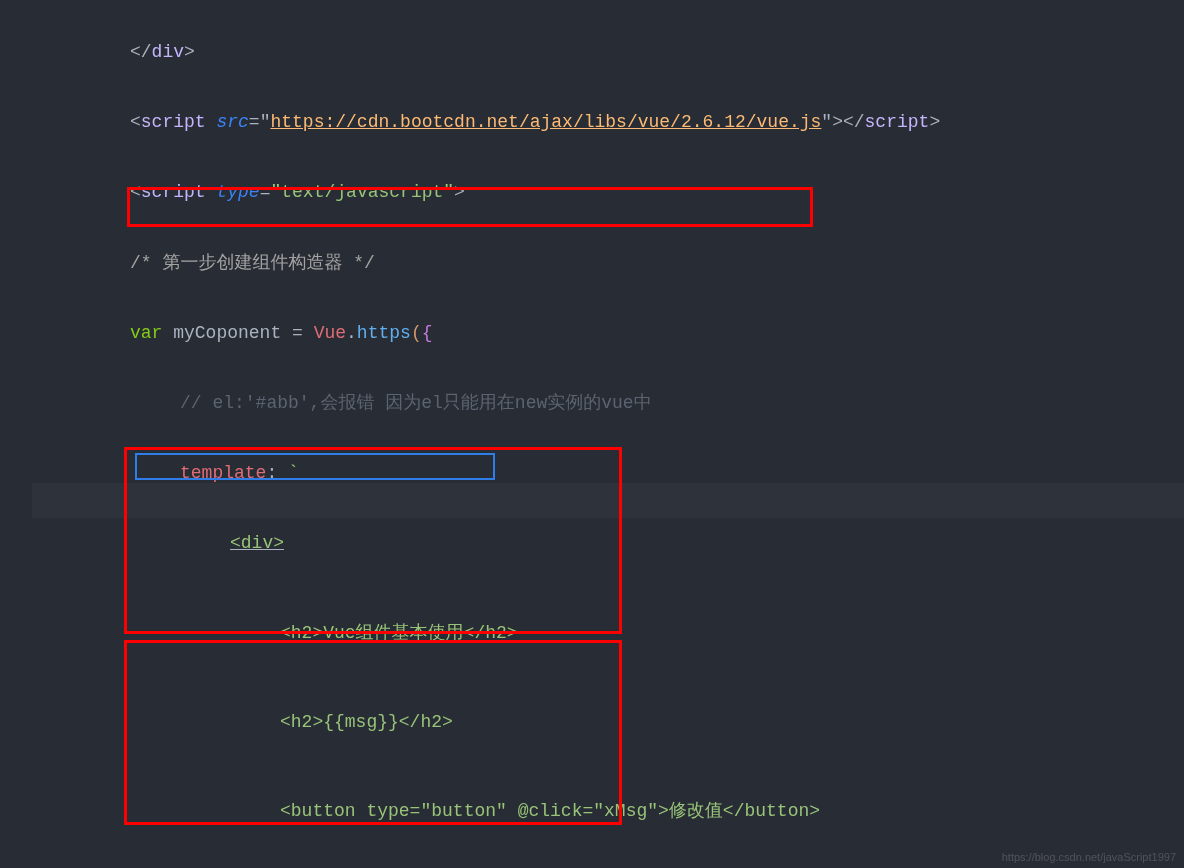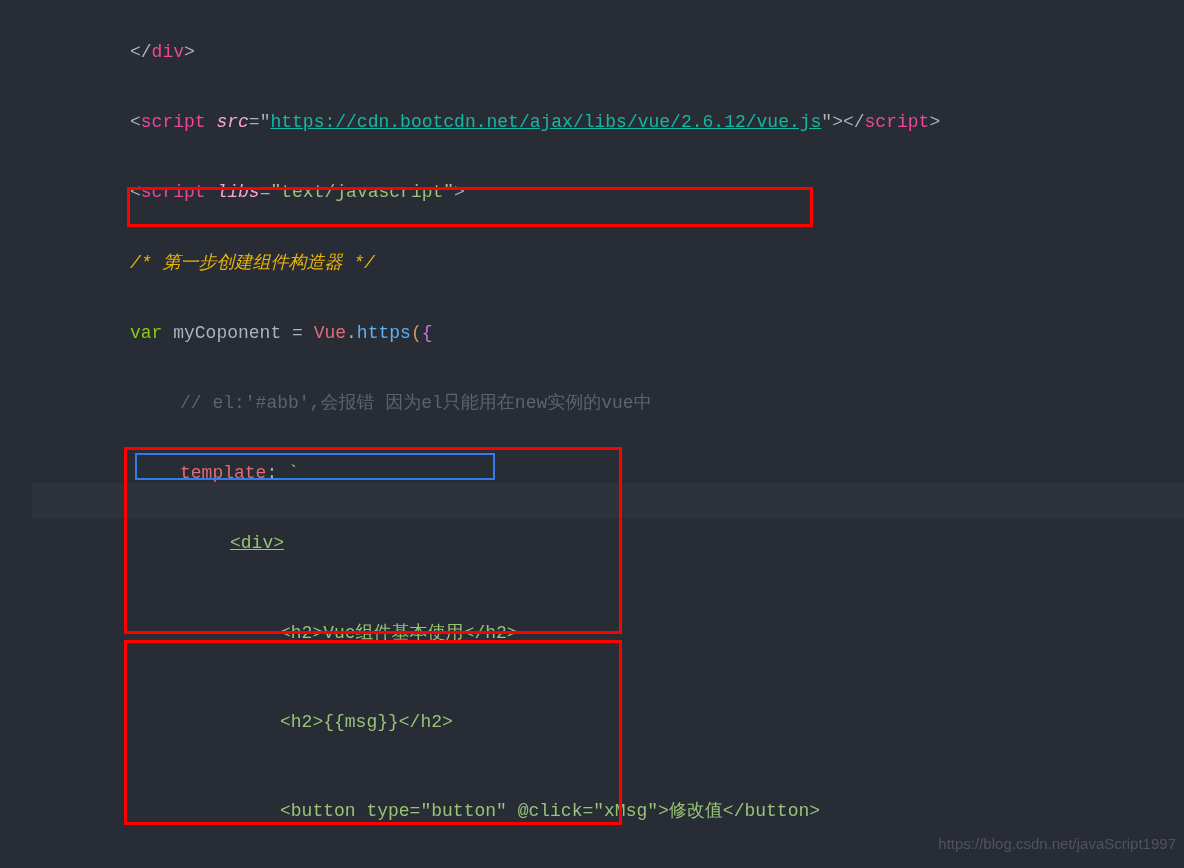--- a/index.html
+++ b/index.html
@@ -26,26 +26,26 @@
   .code-area {
     padding-left: 80px;
     padding-top: 0;
     white-space: pre;
   }
   .line { display: block; position: relative; }
   .indent1 { padding-left: 50px; }
   .indent2 { padding-left: 100px; }
   .indent3 { padding-left: 150px; text-decoration: underline; }
   .indent4 { padding-left: 200px; margin-top: 19px; }
-  .tagname { color: #ec4899; }
+  .tagname { color: #c4b5fd; }
   .mytag { color: #d55fde; }
-  .attr { color: #f9a8d4; font-style: italic; }
-  .url { color: #14b8a6; text-decoration: underline; }
+  .attr { color: #3b82f6; font-style: italic; }
+  .url { color: #fdba74; text-decoration: underline; }
   .comment { color: #5c6370; }
-  .commentblue { color: #eab308; font-style: italic; }
+  .commentblue { color: #a3a3a3; }
   .keyword { color: #84cc16; }
   .varname { color: #e06c75; }
   .funcname { color: #61afef; }
   .property { color: #e06c75; }
   .string { color: #98c379; }
   .template-str { color: #98c379; }
   .bracket-gold { color: #d19a66; }
   .bracket-purple { color: #c678dd; }
   .punct { color: #abb2bf; }
   .redbox {
@@ -66,37 +66,37 @@
     position: absolute;
     left: 32px;
     top: 483px;
     width: 1152px;
     height: 35px;
     background: rgba(255,255,255,0.03);
   }
   .watermark {
     position: absolute;
     right: 8px;
-    bottom: 10px;
-    font-size: 15px;
+    bottom: 0;
+    font-size: 11px;
     color: rgba(200,200,200,0.25);
     font-family: Arial, sans-serif;
     text-align: center;
   }
 </style>
 </head>
 <body>
 
 <div class="gutter-area"></div>
 <div class="cursor-highlight"></div>
 
 <div class="code-area">
 <span class="line indent1"><span class="punct">&lt;/</span><span class="tagname">div</span><span class="punct">&gt;</span></span>
 <span class="line indent1"><span class="punct">&lt;</span><span class="tagname">script</span> <span class="attr">src</span><span class="punct">="</span><span class="url">https://cdn.bootcdn.net/ajax/libs/vue/2.6.12/vue.js</span><span class="punct">"</span><span class="punct">&gt;&lt;/</span><span class="tagname">script</span><span class="punct">&gt;</span></span>
-<span class="line indent1"><span class="punct">&lt;</span><span class="tagname">script</span> <span class="attr">libs</span><span class="punct">=</span><span class="string">"text/javascript"</span><span class="punct">&gt;</span></span>
+<span class="line indent1"><span class="punct">&lt;</span><span class="tagname">script</span> <span class="attr">type</span><span class="punct">=</span><span class="string">"text/javascript"</span><span class="punct">&gt;</span></span>
 <span class="line indent1"><span class="commentblue">/* 第一步创建组件构造器 */</span></span>
 <span class="line indent1"><span class="keyword">var</span><span> myCoponent </span><span class="punct">= </span><span class="varname">Vue</span><span class="punct">.</span><span class="funcname">https</span><span class="bracket-gold">(</span><span class="bracket-purple">{</span></span>
 <span class="line indent2"><span class="comment">// el:'#abb',会报错 因为el只能用在new实例的vue中</span></span>
 <span class="line indent2"><span class="property">template</span><span class="punct">: </span><span class="template-str">`</span></span>
 <span class="line indent3"><span class="template-str">&lt;div&gt;</span></span>
 <span class="line indent4"><span class="template-str">&lt;h2&gt;Vue组件基本使用&lt;/h2&gt;</span></span>
 <span class="line indent4"><span class="template-str">&lt;h2&gt;{{msg}}&lt;/h2&gt;</span></span>
 <span class="line indent4"><span class="template-str">&lt;button type="button" @click="xMsg"&gt;修改值&lt;/button&gt;</span></span>
 
 

